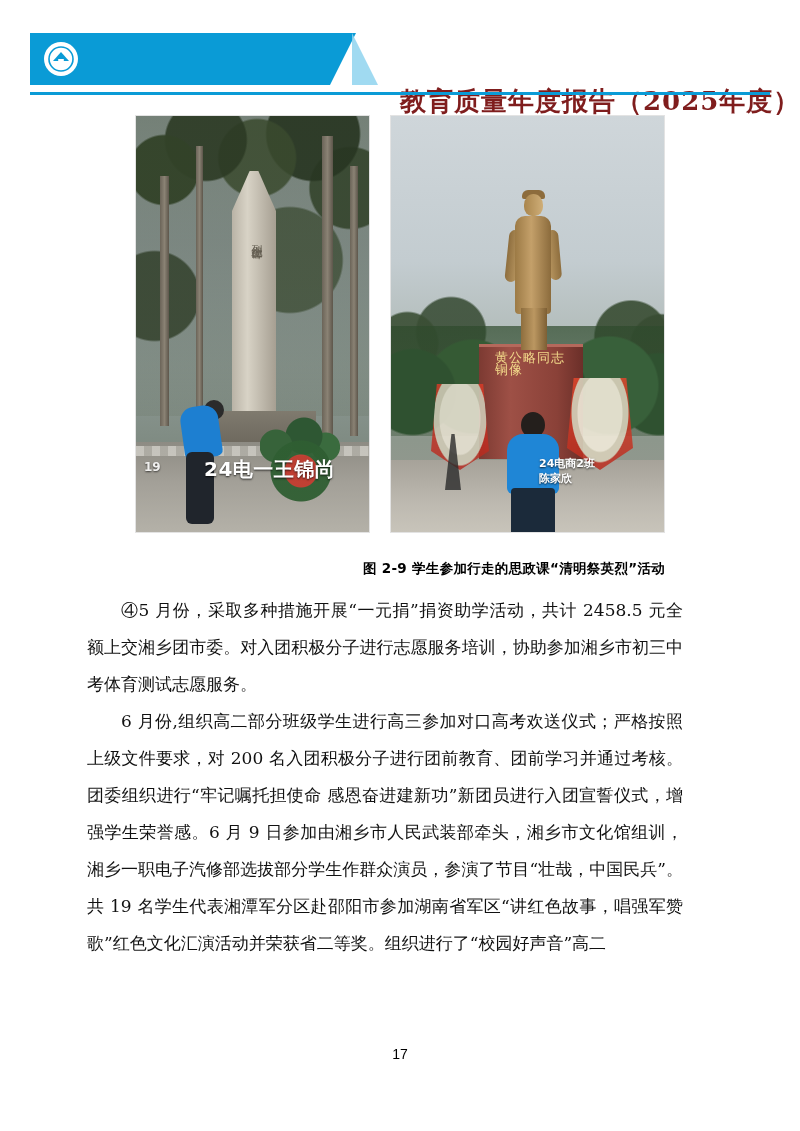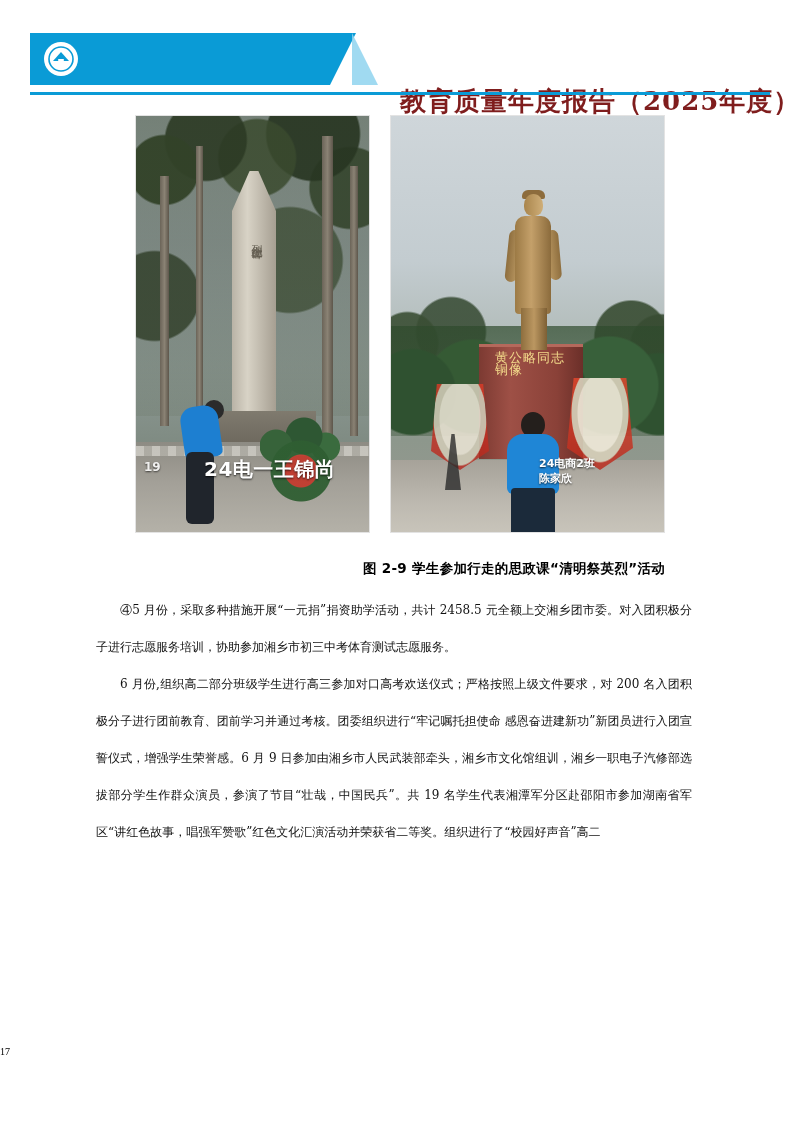--- a/index.html
+++ b/index.html
@@ -327,40 +327,40 @@
     font-weight: bold;
     font-family: "DejaVu Sans", "Liberation Sans", sans-serif;
     color: #000;
     letter-spacing: .3px;
   }
 
   
   .body-text {
     position: absolute;
     top: 592px;
-    left: 96px;
+    left: 87px;
     width: 596px;
-    font-size: 12px;
+    font-size: 17px;
     line-height: 37px;
     text-align: justify;
     font-family: "DejaVu Serif", "Liberation Serif", serif;
     color: #111;
   }
   .body-text p {
     margin: 0 0 0 0;
     text-indent: 2em;
   }
 
   
   .page-number {
     position: absolute;
     top: 1046px; left: 0; width: 800px;
-    text-align: left;
-    font-size: 10px;
-    font-family: Liberation Serif, serif;
+    text-align: center;
+    font-size: 14px;
+    font-family: Liberation Sans, sans-serif;
     color: #000;
   }
 </style>
 </head>
 <body>
 
 <div class="page-header">
   <div class="header-band">
     <span class="school-logo">
       <svg width="26" height="26" viewBox="0 0 26 26">

